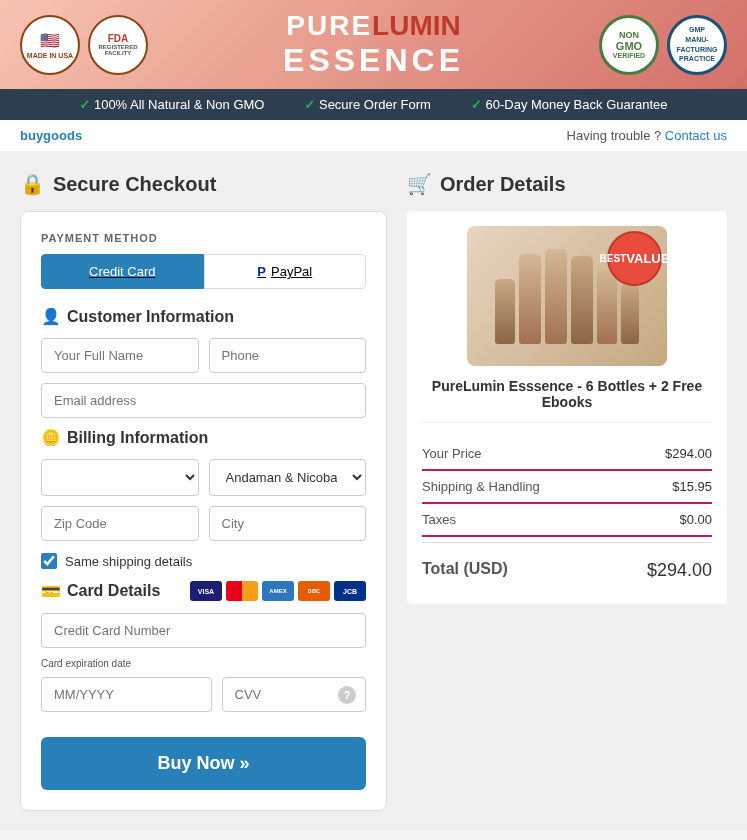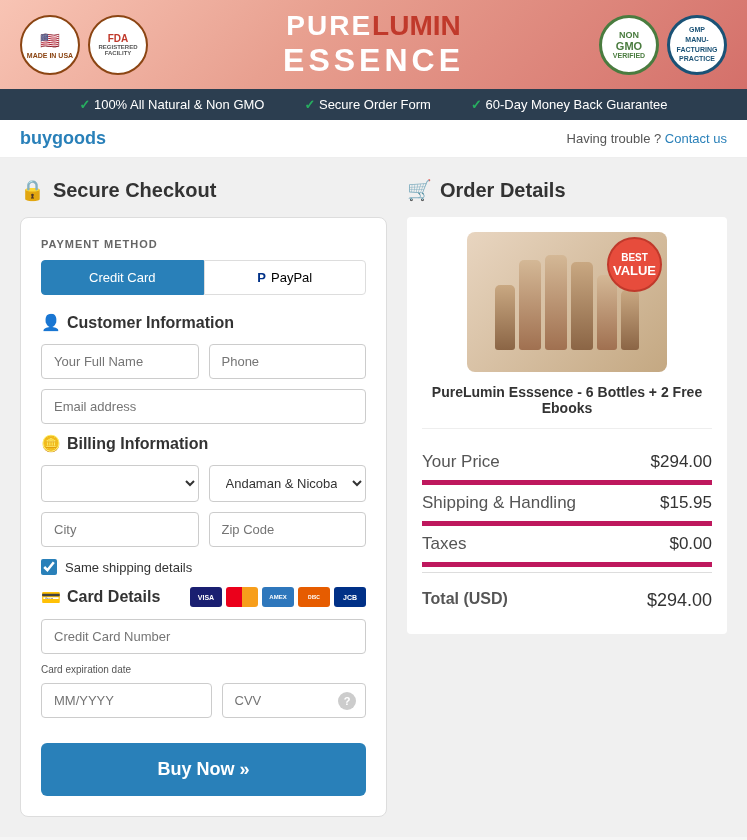--- a/index.html
+++ b/index.html
@@ -62,21 +62,21 @@
 
     
     .nav-bar {
       background: white;
       padding: 8px 20px;
       display: flex;
       align-items: center;
       justify-content: space-between;
       border-bottom: 1px solid #eee;
     }
-    .buygoods-logo { color: #2980b9; font-size: 18px; font-weight: bold; }
+    .buygoods-logo { color: #2980b9; font-size: 13px; font-weight: bold; }
     .nav-right { font-size: 13px; color: #555; }
     .nav-right a { color: #2980b9; text-decoration: none; }
 
     
     .main-content {
       display: flex;
       gap: 20px;
       padding: 20px;
       background: #f0f0f0;
     }
@@ -102,20 +102,21 @@
       font-size: 11px;
       font-weight: bold;
       color: #666;
       letter-spacing: 1px;
       margin-bottom: 10px;
     }
     .payment-tabs {
       display: flex;
       gap: 0;
       margin-bottom: 18px;
+      text-decoration: underline;
     }
     .tab-btn {
       flex: 1;
       padding: 9px 15px;
       border: 1px solid #ddd;
       background: white;
       cursor: pointer;
       font-size: 13px;
       display: flex;
       align-items: center;
@@ -262,41 +263,41 @@
     }
     .bottle-tall { height: 90px; }
     .bottle-short { height: 70px; }
     .best-value-badge {
       position: absolute;
       top: 5px; right: 5px;
       background: #e74c3c;
       color: white;
       border-radius: 50%;
       width: 55px; height: 55px;
-      display: flex; flex-direction: column;
+      display: flex; flex-direction: row;
       align-items: center; justify-content: center;
       font-size: 9px; font-weight: bold;
       text-align: center;
       border: 2px solid #c0392b;
     }
     .product-name {
       font-size: 14px;
       font-weight: bold;
       color: #333;
       text-align: center;
       margin-bottom: 15px;
       padding-bottom: 12px;
       border-bottom: 1px solid #eee;
     }
     .order-line {
       display: flex;
       justify-content: space-between;
       padding: 8px 0;
-      border-bottom: 5px solid #be185d;
-      font-size: 17px;
+      border-bottom: 2px solid #be185d;
+      font-size: 13px;
     }
     .order-line.total {
       font-size: 16px;
       font-weight: bold;
       color: #333;
       border-bottom: none;
       padding-top: 12px;
     }
     .order-line.total .price { color: #333; font-size: 18px; }
     .order-line .label { color: #555; }
@@ -394,22 +395,22 @@
           <option value="IN">India</option>
           <option value="UK">United Kingdom</option>
         </select>
         <select class="form-select">
           <option value="AN" selected="">Andaman &amp; Nicobar</option>
           <option value="AP">Andhra Pradesh</option>
           <option value="MH">Maharashtra</option>
         </select>
       </div>
       <div class="form-row">
+        <input class="form-input" type="text" placeholder="Zip Code" style="">
         <input class="form-input" type="text" placeholder="City" style="">
-        <input class="form-input" type="text" placeholder="Zip Code" style="">
       </div>
       <div class="checkbox-row">
         <input type="checkbox" id="sameShipping" checked="" style="">
         <label for="sameShipping" class="checkbox-label">Same shipping details</label>
       </div>
 
       
       <div class="card-details-header">
         <div class="subsection-title" style="margin-bottom:0;">
           <span>💳</span>

